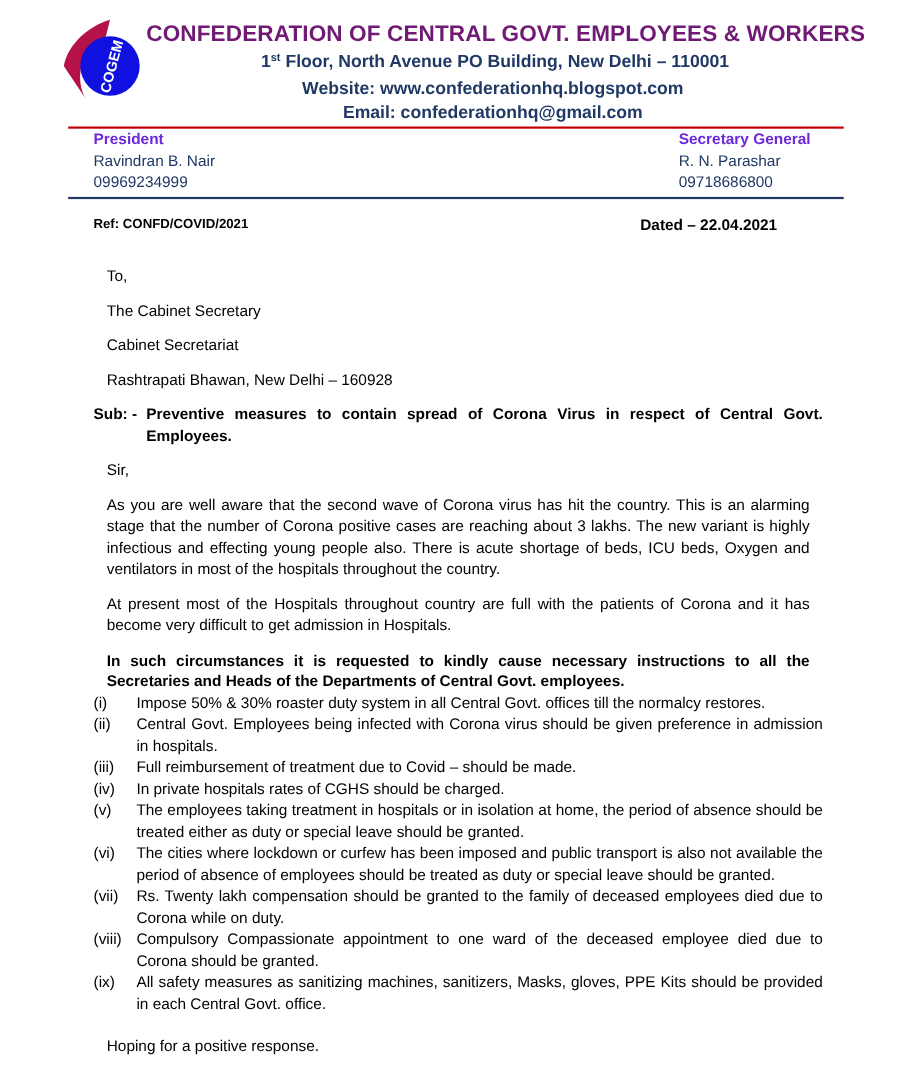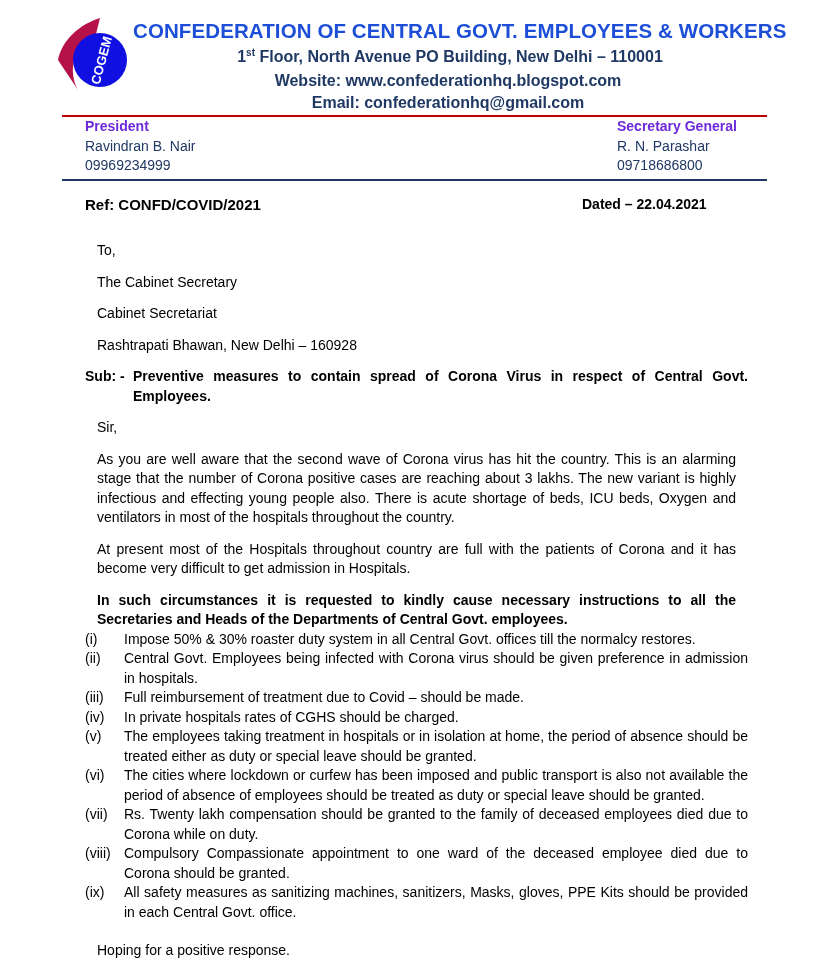--- a/index.html
+++ b/index.html
@@ -3,39 +3,39 @@
 <meta charset="utf-8">
 <style>
   html, body { margin: 0; padding: 0; background: #ffffff; }
   body {
     width: 829px; height: 972px; position: relative; overflow: hidden;
     font-family: "Liberation Sans", sans-serif; color: #000;
   }
   .logo { position: absolute; left: 56px; top: 16px; width: 76px; height: 78px; }
   .org-title {
     position: absolute; left: 133px; top: 19px; width: 630px;
-    font-size: 20.5px; font-weight: bold; color: #1d4ed8; letter-spacing: 0.1px;
+    font-size: 20.5px; font-weight: bold; color: #701a75; letter-spacing: 0.1px;
     white-space: nowrap;
   }
   .hdr-line {
     position: absolute; left: 133px; width: 630px; text-align: center;
     font-size: 16px; font-weight: bold; color: #1f3864; white-space: nowrap;
   }
   .hdr-line sup { font-size: 10px; }
   .addr { top: 47px; padding-left: 2px; }
   .web { top: 72px; }
   .mail { top: 94px; }
   .rule { position: absolute; left: 62px; width: 705px; height: 2px; }
   .rule.red { top: 115px; background: #c00000; }
   .rule.navy { top: 179px; background: #1f3864; }
   .office { position: absolute; font-size: 14px; line-height: 19.5px; color: #1f3864; }
   .office .role { color: #6d28d9; font-weight: bold; }
   .office.left { left: 85px; top: 117px; }
   .office.right { left: 617px; top: 117px; }
-  .ref { position: absolute; left: 85px; top: 196px; font-size: 15px; font-weight: bold; }
+  .ref { position: absolute; left: 85px; top: 196px; font-size: 12px; font-weight: bold; }
   .dated { position: absolute; left: 582px; top: 196px; font-size: 14px; font-weight: bold; }
   .content {
     position: absolute; left: 85px; top: 229px; width: 663px;
     font-size: 14px; line-height: 19.5px;
   }
   .content p { margin: 12px; }
   .to { margin-bottom: 11px !important; }
   .addr-block { margin-bottom: 8px; }
   .subject { display: flex; font-weight: bold; text-align: justify; }
   .subject .sub-label { width: 48px; flex: none; white-space: nowrap; }

